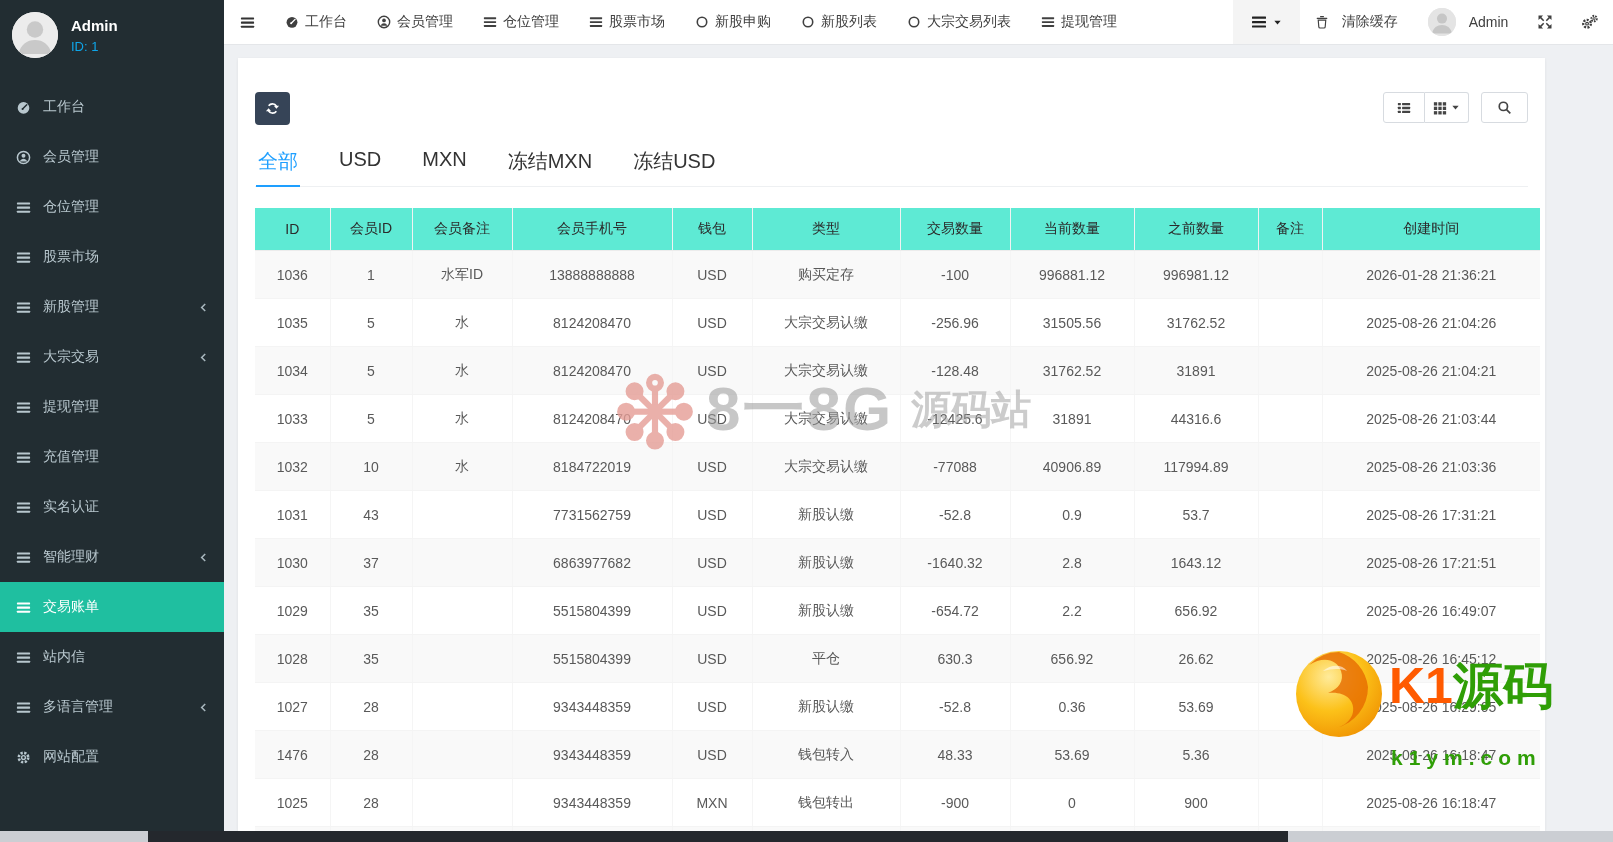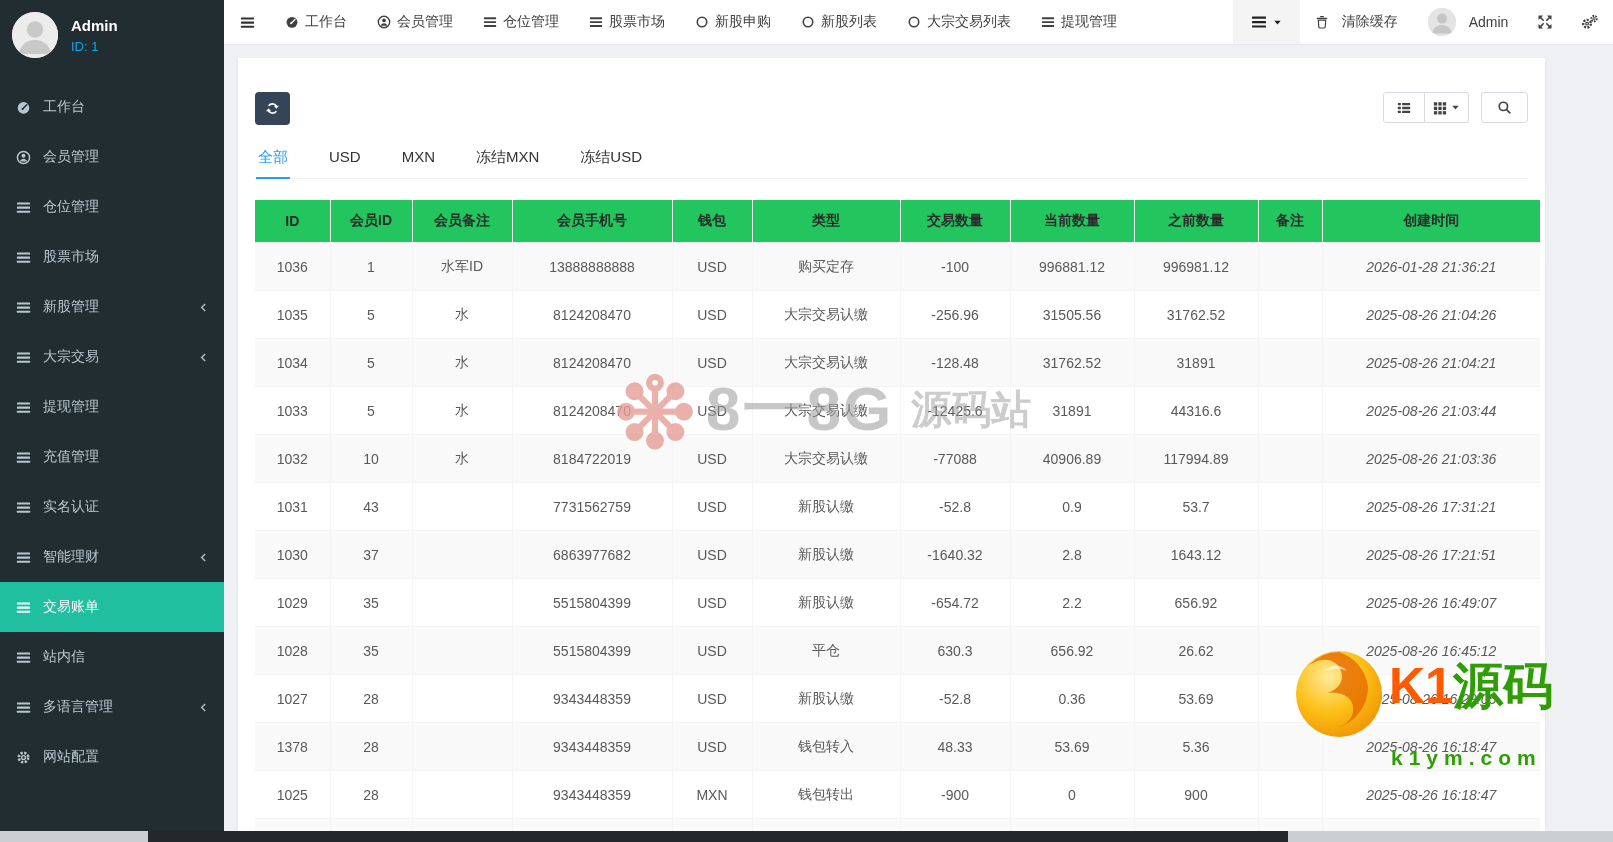--- a/index.html
+++ b/index.html
@@ -47,30 +47,30 @@
   .toolbar-right{margin-left:auto;display:flex;align-items:center;}
   .btn-group{display:flex;}
   .tool-btn{min-width:42px;height:31px;border:1px solid #d7dbe0;background:#fff;display:flex;align-items:center;
     justify-content:center;gap:4px;color:#444;font-size:14px;cursor:pointer;box-sizing:border-box;}
   .btn-group .tool-btn:first-child{border-radius:3px 0 0 3px;}
   .btn-group .tool-btn:last-child{border-radius:0 3px 3px 0;border-left:none;padding:0 8px;}
   .search-btn{margin-left:12px;width:47px;border-radius:3px;font-size:15px;}
   .caret{display:flex;}
 
   .tab-bar{display:flex;gap:37px;margin-top:14px;border-bottom:1px solid #eef0f2;padding-left:1px;}
-  .tab{padding:9px 2px 10px 2px;font-size:15px;color:#333;cursor:pointer;}
+  .tab{padding:9px 2px 10px 2px;font-size:20px;color:#333;cursor:pointer;}
   .tab.active{color:#1e9fff;border-bottom:2px solid #1e9fff;margin-bottom:-1px;}
 
   table.grid{width:100%;border-collapse:collapse;table-layout:fixed;margin-top:21px;}
-  table.grid th{height:40px;font-size:14px;color:#2b2b2b;font-weight:bold;text-align:center;
-    border-bottom:1px solid #ececec;border-right:1px solid #f2f2f2;background:#22c55e;}
+  table.grid th{height:40px;font-size:14px;color:#2b2b2b;font-weight:normal;text-align:center;
+    border-bottom:1px solid #ececec;border-right:1px solid #f2f2f2;background:#5eead4;}
   table.grid th:last-child{border-right:none;}
   table.grid td{height:45px;font-size:14px;color:#595959;text-align:center;
     border-bottom:1px solid #f4f4f4;border-right:1px solid #f5f5f5;overflow:hidden;white-space:nowrap;}
-  table.grid td:last-child{border-right:none;font-style:italic;}
+  table.grid td:last-child{border-right:none;}
   table.grid tbody tr:nth-child(odd) td{background:#f9f9f9;}
 
   
   .wm{position:absolute;pointer-events:none;z-index:8;}
   .wm-center{left:612px;top:366px;display:flex;align-items:center;gap:8px;}
   .wm-center svg{opacity:.8;}
   .wm-big{font-size:62px;font-weight:bold;color:#9a9a9a;opacity:.55;letter-spacing:2px;line-height:80px;text-align:right;}
   .wm-small{font-size:40px;font-weight:bold;color:#9a9a9a;opacity:.5;margin-left:10px;}
   .wm-corner{left:1293px;top:648px;width:262px;}
   .wm-corner .row1{display:flex;align-items:flex-start;gap:4px;}
@@ -616,21 +616,21 @@
           <td>9343448359</td>
           <td>USD</td>
           <td>新股认缴</td>
           <td>-52.8</td>
           <td>0.36</td>
           <td>53.69</td>
           <td></td>
           <td>2025-08-26 16:29:05</td>
         </tr>
         <tr>
-          <td>1378</td>
+          <td>1476</td>
           <td>28</td>
           <td></td>
           <td>9343448359</td>
           <td>USD</td>
           <td>钱包转入</td>
           <td>48.33</td>
           <td>53.69</td>
           <td>5.36</td>
           <td></td>
           <td>2025-08-26 16:18:47</td>

